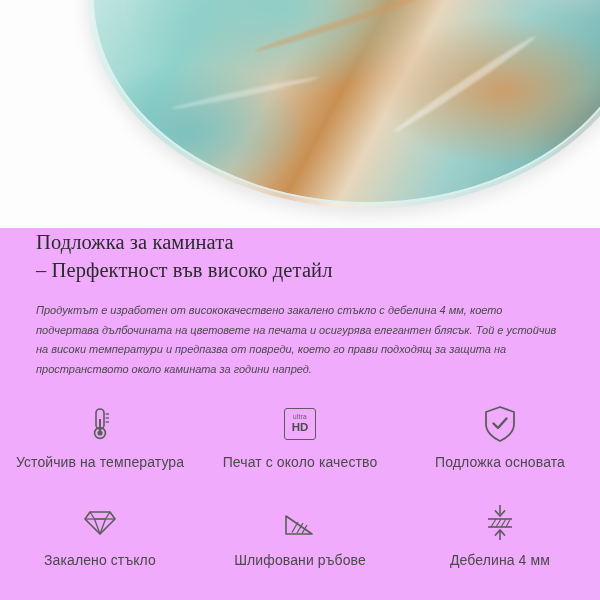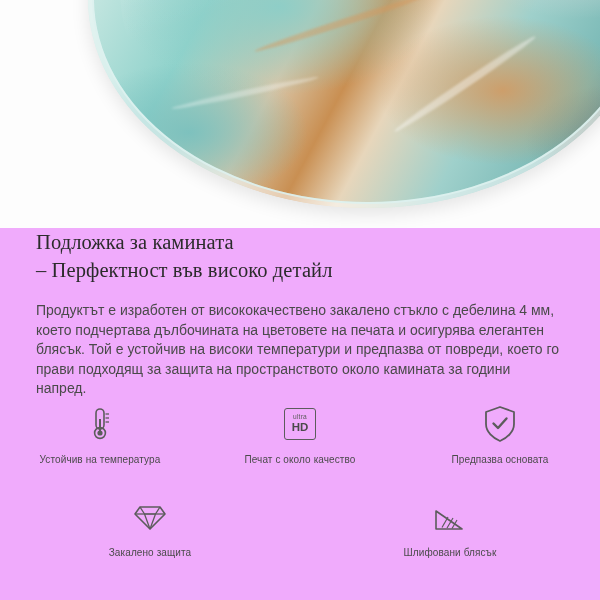--- a/index.html
+++ b/index.html
@@ -114,23 +114,24 @@
     font-size: 20.5px;
     line-height: 28px;
     color: #2b2b2b;
     font-weight: 400;
     letter-spacing: 0.1px;
   }
   .headline .line2 { display: block; }
   .paragraph {
     margin: 17px 0 0 0;
     padding: 0 36px;
-    font-size: 14px;
+    font-size: 11px;
     line-height: 19.5px;
     color: #4a4a4a;
+    font-style: italic;
   }
 
   
   .features {
     position: absolute;
     left: 0;
     top: 400px;
     width: 600px;
   }
   .feature-row {
@@ -145,21 +146,21 @@
     justify-content: flex-start;
   }
   .feature-icon {
     height: 48px;
     display: flex;
     align-items: center;
     justify-content: center;
   }
   .feature-label {
     margin-top: 6px;
-    font-size: 10px;
+    font-size: 14px;
     color: #4a4a4a;
     text-align: center;
     letter-spacing: 0.1px;
   }
   .row-2 { margin-top: 28px; }
 
   
   .ico-ultrahd {
     width: 30px;
     height: 30px;
@@ -229,49 +230,66 @@
         <div class="feature-label">Печат с около качество</div>
       </div>
 
       <div class="feature">
         <div class="feature-icon">
           <svg width="36" height="40" viewBox="0 0 36 40">
             <path d="M18 3 L32 8 V20 C32 28 25 34 18 37 C11 34 4 28 4 20 V8 Z" fill="none" stroke="#5c5c5c" stroke-width="1.8" stroke-linejoin="round"></path>
             <path d="M11.5 19.5 L16 24 L24.5 14.5" fill="none" stroke="#5c5c5c" stroke-width="2.4" stroke-linecap="round" stroke-linejoin="round"></path>
           </svg>
         </div>
-        <div class="feature-label">Предпазва основата</div>
+        <div class="feature-label">Подложка основата</div>
       </div>
 
     </div>
 
     <div class="feature-row row-2">
 
       <div class="feature">
         <div class="feature-icon">
           <svg width="38" height="32" viewBox="0 0 38 32">
             <path d="M9 6 H29 L34 13 L19 28 L4 13 Z" fill="none" stroke="#5c5c5c" stroke-width="1.6" stroke-linejoin="round"></path>
             <path d="M4 13 H34" stroke="#5c5c5c" stroke-width="1.3"></path>
             <path d="M9 6 L13.5 13 L19 28" fill="none" stroke="#5c5c5c" stroke-width="1.3"></path>
             <path d="M29 6 L24.5 13 L19 28" fill="none" stroke="#5c5c5c" stroke-width="1.3"></path>
             <path d="M13.5 13 H24.5" stroke="#5c5c5c" stroke-width="1.1"></path>
           </svg>
         </div>
-        <div class="feature-label">Закалено защита</div>
+        <div class="feature-label">Закалено стъкло</div>
       </div>
 
       <div class="feature">
         <div class="feature-icon">
           <svg width="36" height="32" viewBox="0 0 36 32">
             <path d="M4 28 L4 10 L30 28 Z" fill="none" stroke="#5c5c5c" stroke-width="1.6" stroke-linejoin="round"></path>
             <line x1="10" y1="26.5" x2="16" y2="16" stroke="#5c5c5c" stroke-width="1.2"></line>
             <line x1="15" y1="27" x2="21" y2="17" stroke="#5c5c5c" stroke-width="1.2"></line>
             <line x1="20" y1="27.5" x2="25" y2="19" stroke="#5c5c5c" stroke-width="1.2"></line>
           </svg>
         </div>
-        <div class="feature-label">Шлифовани блясък</div>
-      </div>
-
+        <div class="feature-label">Шлифовани ръбове</div>
+      </div>
+
+      <div class="feature">
+        <div class="feature-icon">
+          <svg width="34" height="38" viewBox="0 0 34 38">
+            <line x1="17" y1="2" x2="17" y2="11" stroke="#5c5c5c" stroke-width="1.6"></line>
+            <path d="M12.5 8 L17 13 L21.5 8" fill="none" stroke="#5c5c5c" stroke-width="1.8" stroke-linecap="round" stroke-linejoin="round"></path>
+            <line x1="5" y1="16" x2="29" y2="16" stroke="#5c5c5c" stroke-width="1.6"></line>
+            <line x1="5" y1="24" x2="29" y2="24" stroke="#5c5c5c" stroke-width="1.6"></line>
+            <line x1="8" y1="24" x2="13" y2="16" stroke="#5c5c5c" stroke-width="1.1"></line>
+            <line x1="13" y1="24" x2="18" y2="16" stroke="#5c5c5c" stroke-width="1.1"></line>
+            <line x1="18" y1="24" x2="23" y2="16" stroke="#5c5c5c" stroke-width="1.1"></line>
+            <line x1="23" y1="24" x2="27" y2="16.5" stroke="#5c5c5c" stroke-width="1.1"></line>
+            <line x1="17" y1="29" x2="17" y2="37" stroke="#5c5c5c" stroke-width="1.6"></line>
+            <path d="M12.5 32 L17 27 L21.5 32" fill="none" stroke="#5c5c5c" stroke-width="1.8" stroke-linecap="round" stroke-linejoin="round"></path>
+          </svg>
+        </div>
+        <div class="feature-label">Дебелина 4 мм</div>
+      </div>
 
     </div>
   </div>
 
 </div>
 
 </body></html>

